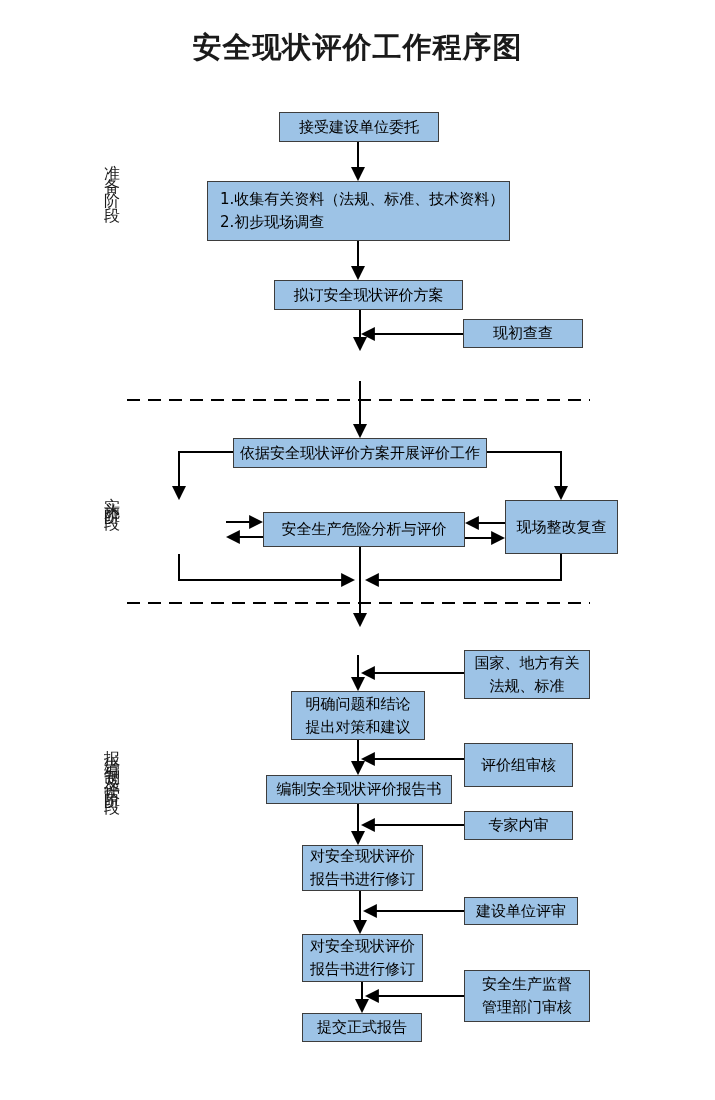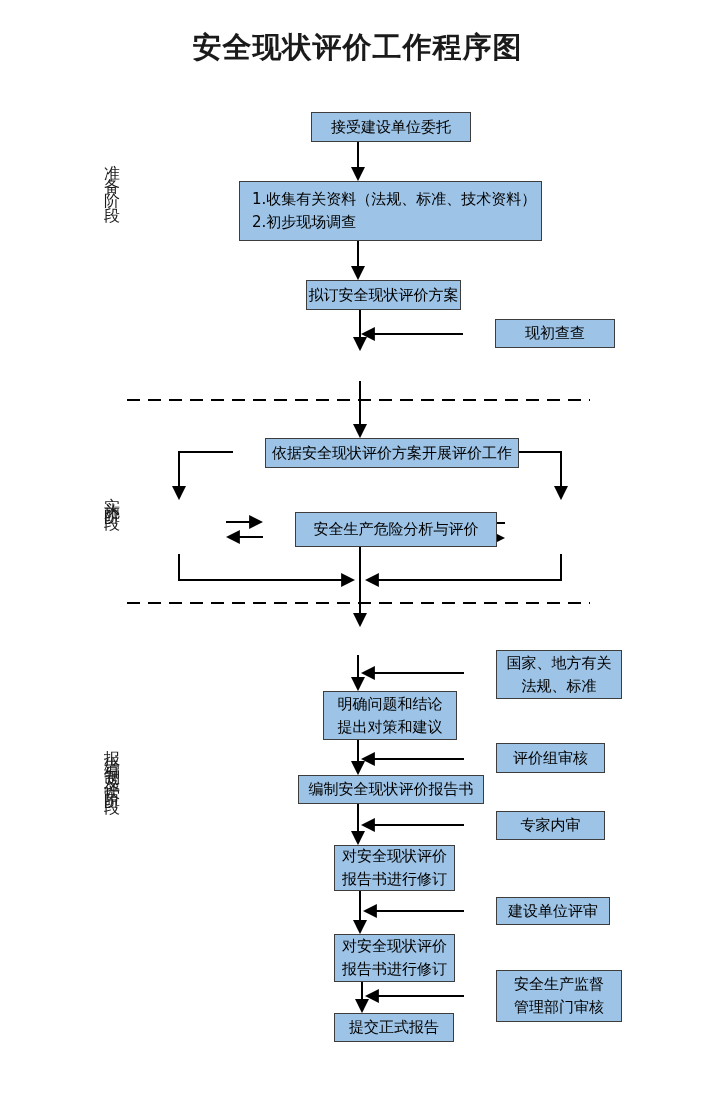--- a/index.html
+++ b/index.html
@@ -7,21 +7,21 @@
   .canvas { position:relative; width:715px; height:1100px; background:#ffffff; overflow:hidden;border-radius:11px; }
   .title { position:absolute; left:0; top:28px; width:715px; text-align:center;
            font-size:29px; font-weight:bold; color:#1a1a1a; letter-spacing:1px; }
   .stage { position:absolute; writing-mode:vertical-rl; text-orientation:upright;
            font-size:16px; color:#1a1a1a; }
   .stage.s1 { left:101px; top:152px; letter-spacing:14px; }
   .stage.s2 { left:101px; top:484px; letter-spacing:6px; }
   .stage.s3 { left:101px; top:738px; letter-spacing:6px; }
   .node { position:absolute; box-sizing:border-box; background:#9DC3E6; border:1.5px solid #3d3d3d;
           display:flex; flex-direction:column; align-items:center; justify-content:center;
-          font-size:15px; color:#000; text-align:center; line-height:23px;margin-left:32px; }
+          font-size:15px; color:#000; text-align:center; line-height:23px; }
   .node.left-align { align-items:flex-start; text-align:left; padding-left:12px; }
   .wires { position:absolute; left:0; top:0; }
 </style>
 </head>
 <body>
 
 <div class="canvas">
 
   <div class="title">安全现状评价工作程序图</div>
 
@@ -65,28 +65,29 @@
     </g>
   </svg>
 
   <div class="node" style="left:279px;top:112px;width:160px;height:30px">接受建设单位委托</div>
 
   <div class="node left-align" style="left:207px;top:181px;width:303px;height:60px">
     <div>1.收集有关资料（法规、标准、技术资料）</div>
     <div>2.初步现场调查</div>
   </div>
 
-  <div class="node" style="left:274px;top:280px;width:155px;height:30px">拟订安全现状评价方案</div>
+  <div class="node" style="left:274px;top:280px;width:189px;height:30px">拟订安全现状评价方案</div>
 
 
   <div class="node" style="left:233px;top:438px;width:254px;height:30px">依据安全现状评价方案开展评价工作</div>
 
 
   <div class="node" style="left:263px;top:512px;width:202px;height:35px">安全生产危险分析与评价</div>
 
+  <div class="node" style="left:505px;top:500px;width:113px;height:54px">现场整改复查</div>
 
 
   <div class="node" style="left:291px;top:691px;width:134px;height:49px">
     <div>明确问题和结论</div>
     <div>提出对策和建议</div>
   </div>
 
   <div class="node" style="left:266px;top:775px;width:186px;height:29px">编制安全现状评价报告书</div>
 
   <div class="node" style="left:302px;top:845px;width:121px;height:46px">
@@ -101,21 +102,21 @@
 
   <div class="node" style="left:302px;top:1013px;width:120px;height:29px">提交正式报告</div>
 
   <div class="node" style="left:463px;top:319px;width:120px;height:29px">现初查查</div>
 
   <div class="node" style="left:464px;top:650px;width:126px;height:49px">
     <div>国家、地方有关</div>
     <div>法规、标准</div>
   </div>
 
-  <div class="node" style="left:464px;top:743px;width:109px;height:30px">评价组审核</div>
+  <div class="node" style="left:464px;top:743px;width:109px;height:44px">评价组审核</div>
 
   <div class="node" style="left:464px;top:811px;width:109px;height:29px">专家内审</div>
 
   <div class="node" style="left:464px;top:897px;width:114px;height:28px">建设单位评审</div>
 
   <div class="node" style="left:464px;top:970px;width:126px;height:52px">
     <div>安全生产监督</div>
     <div>管理部门审核</div>
   </div>
 

